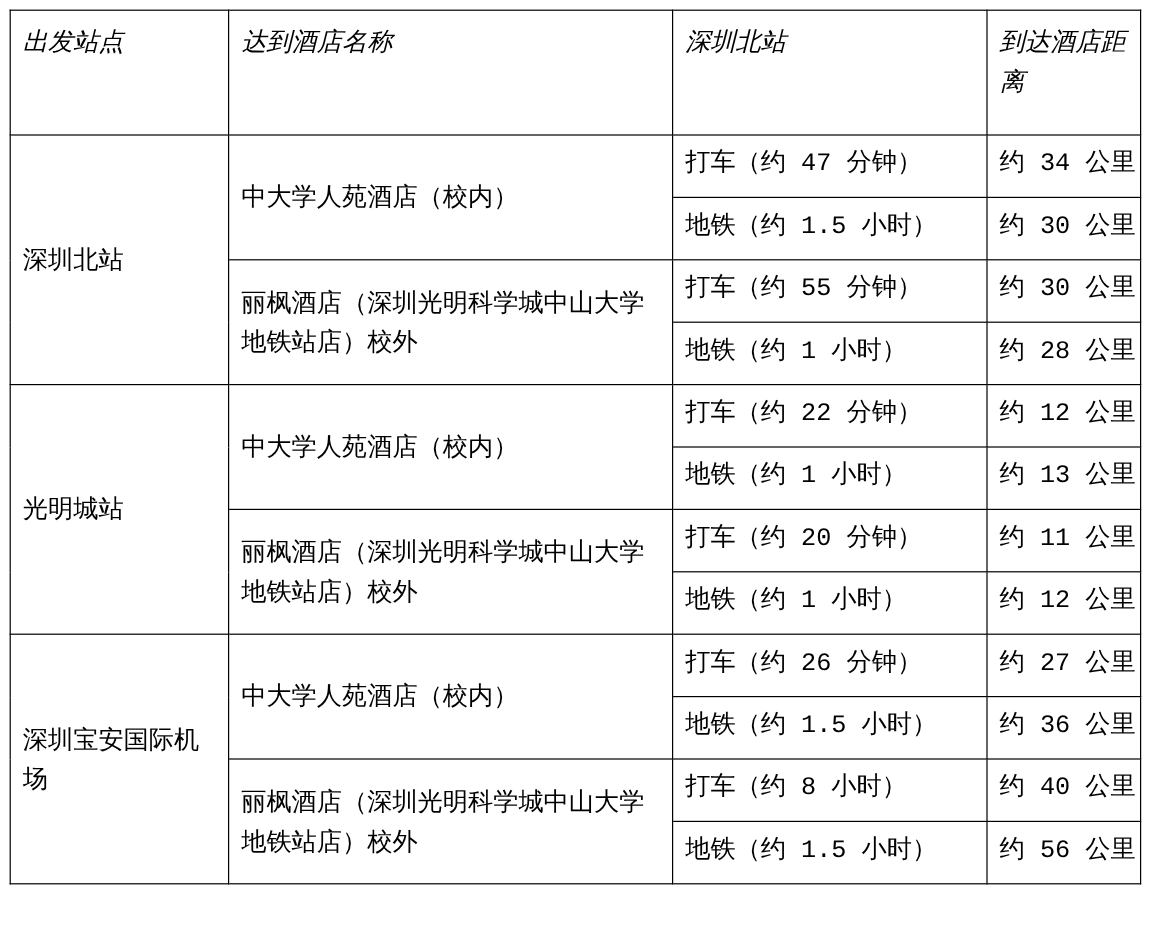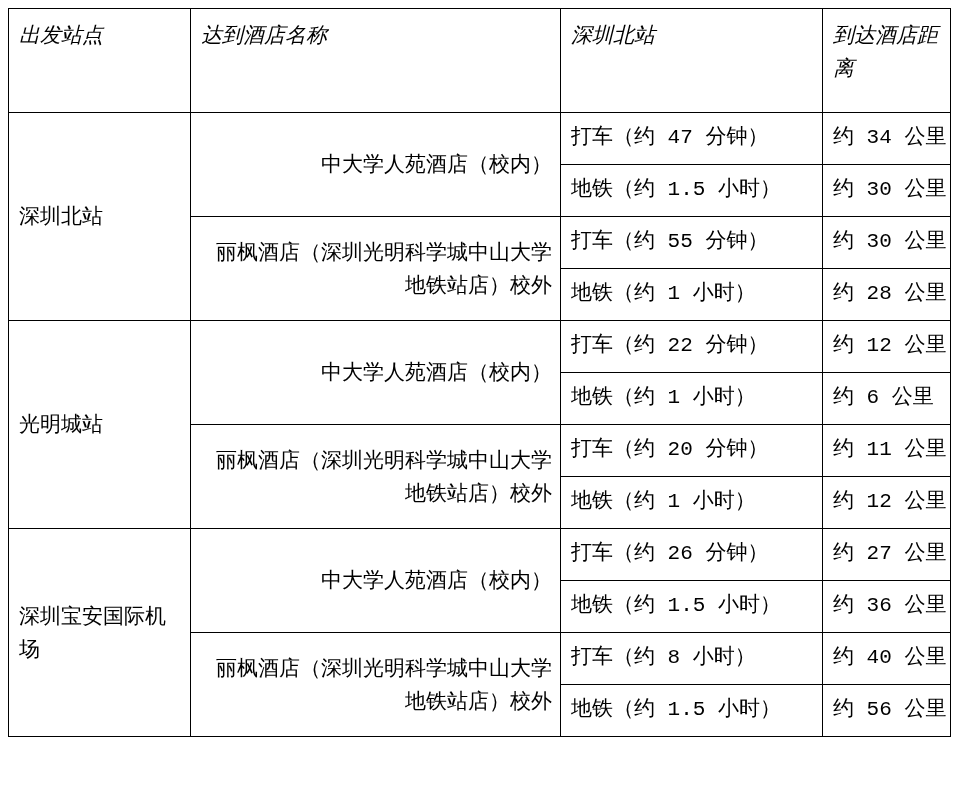--- a/index.html
+++ b/index.html
@@ -45,21 +45,20 @@
     vertical-align: top;
     padding-top: 10px;
     font-style: italic;
   }
   td.cell-origin {
     vertical-align: middle;
     margin-top: 24px;
   }
   td.cell-hotel {
     vertical-align: middle;
-    text-align: right;
   }
   td.cell-mode, td.cell-distance {
     white-space: nowrap;
     height: 52px;
     font-family: Liberation Mono, monospace;
   }
   .hdr-distance {
     line-height: 1.5;
   }
 </style>
@@ -97,21 +96,21 @@
       </tr>
 
       <tr>
         <td class="col-origin cell-origin" rowspan="4">光明城站</td>
         <td class="col-hotel cell-hotel" rowspan="2">中大学人苑酒店（校内）</td>
         <td class="col-mode cell-mode">打车（约 22 分钟）</td>
         <td class="col-distance cell-distance">约 12 公里</td>
       </tr>
       <tr>
         <td class="col-mode cell-mode">地铁（约 1 小时）</td>
-        <td class="col-distance cell-distance">约 6 公里</td>
+        <td class="col-distance cell-distance">约 13 公里</td>
       </tr>
       <tr>
         <td class="col-hotel cell-hotel" rowspan="2">丽枫酒店（深圳光明科学城中山大学地铁站店）校外</td>
         <td class="col-mode cell-mode">打车（约 20 分钟）</td>
         <td class="col-distance cell-distance">约 11 公里</td>
       </tr>
       <tr>
         <td class="col-mode cell-mode">地铁（约 1 小时）</td>
         <td class="col-distance cell-distance">约 12 公里</td>
       </tr>

